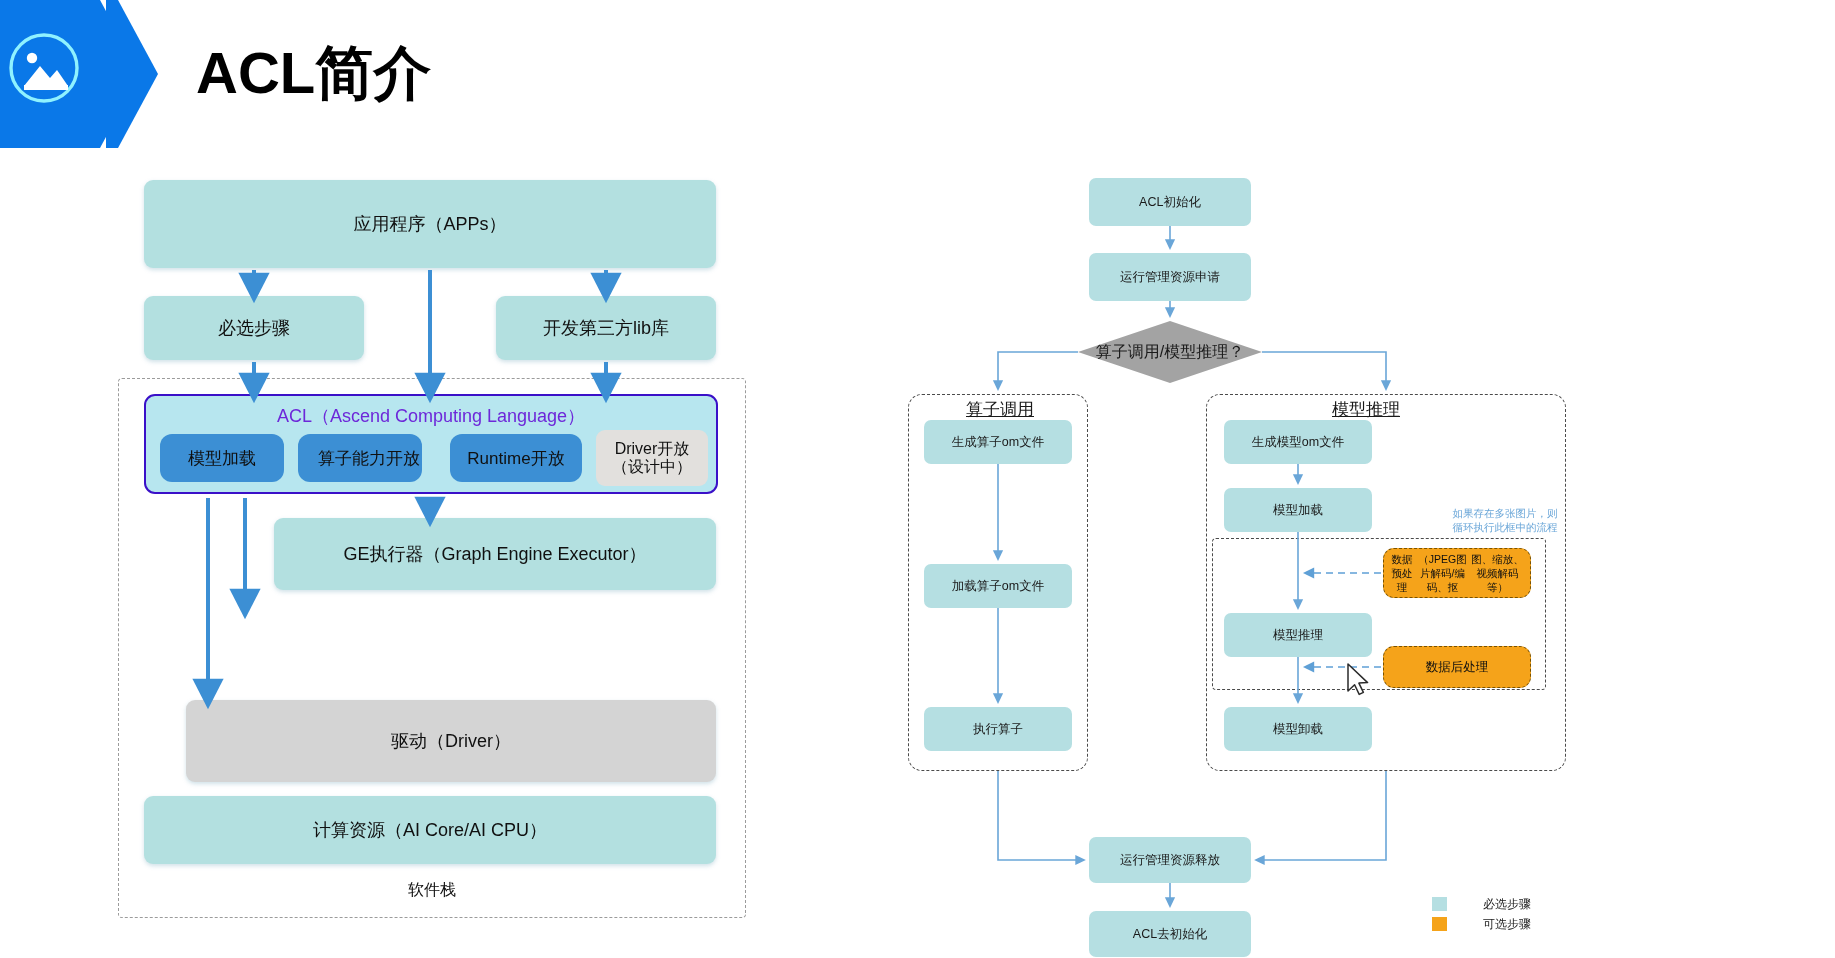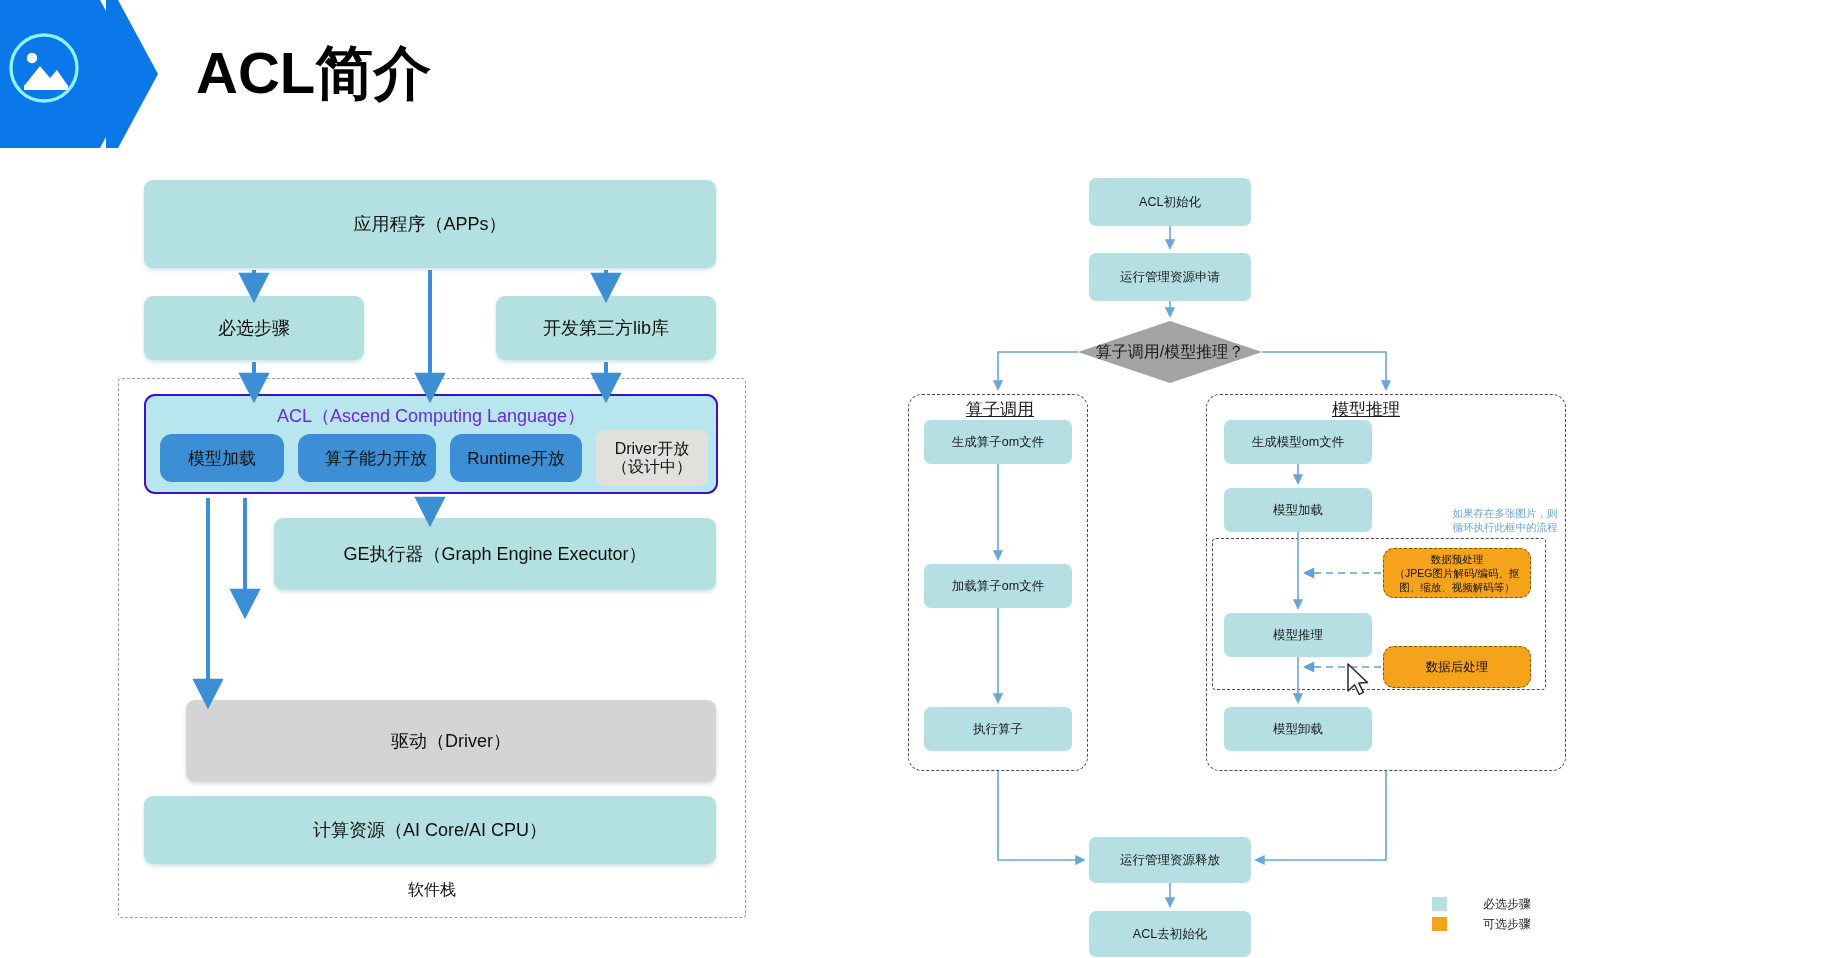--- a/index.html
+++ b/index.html
@@ -114,21 +114,21 @@
 
   <div class="box teal softshadow" style="left:144px; top:180px; width:572px; height:88px; font-size:18px;">应用程序（APPs）</div>
 
   <div class="box teal softshadow" style="left:144px; top:296px; width:220px; height:64px; font-size:18px;">必选步骤</div>
 
   <div class="box teal softshadow" style="left:496px; top:296px; width:220px; height:64px; font-size:18px;">开发第三方lib库</div>
 
   <div class="acl-wrap" style="left:144px; top:394px; width:574px; height:100px;">
     <div class="acl-title">ACL（Ascend Computing Language）</div>
     <div class="box blue" style="left:14px; top:38px; width:124px; height:48px; font-size:17px;">模型加载</div>
-    <div class="box blue" style="left:152px; top:38px; width:138px; height:48px; font-size:17px;padding-left:18px;">算子能力开放</div>
+    <div class="box blue" style="left:152px; top:38px; width:124px; height:48px; font-size:17px;padding-left:18px;">算子能力开放</div>
     <div class="box blue" style="left:304px; top:38px; width:132px; height:48px; font-size:17px;">Runtime开放</div>
     <div class="lgray" style="position:absolute; left:450px; top:34px; width:112px; height:56px; display:flex; flex-direction:column; align-items:center; justify-content:center; font-size:16px; color:#101010; line-height:1.15;">
       <span>Driver开放</span>
       <span>（设计中）</span>
     </div>
   </div>
 
   <div class="box teal softshadow" style="left:274px; top:518px; width:442px; height:72px; font-size:18px;">GE执行器（Graph Engine Executor）</div>
 
 
@@ -156,21 +156,21 @@
   <div class="fbox" style="left:1224px; top:420px; width:148px; height:44px;">生成模型om文件</div>
   <div class="fbox" style="left:1224px; top:488px; width:148px; height:44px;">模型加载</div>
 
   <div class="grpbox-inner" style="left:1212px; top:538px; width:334px; height:152px;"></div>
 
   <div class="annot" style="left:1420px; top:507px; width:170px;font-family:Liberation Serif, serif;">
     <div>如果存在多张图片，则</div>
     <div>循环执行此框中的流程</div>
   </div>
 
-  <div class="obox" style="left:1383px; top:548px; width:148px; height:50px; flex-direction:column; font-size:10.5px;">
+  <div class="obox" style="left:1383px; top:548px; width:148px; height:50px; font-size:10.5px;">
     <span>数据预处理</span>
     <span>（JPEG图片解码/编码、抠</span>
     <span>图、缩放、视频解码等）</span>
   </div>
 
   <div class="fbox" style="left:1224px; top:613px; width:148px; height:44px;">模型推理</div>
 
   <div class="obox" style="left:1383px; top:646px; width:148px; height:42px;">数据后处理</div>
 
   <div class="fbox" style="left:1224px; top:707px; width:148px; height:44px;">模型卸载</div>

